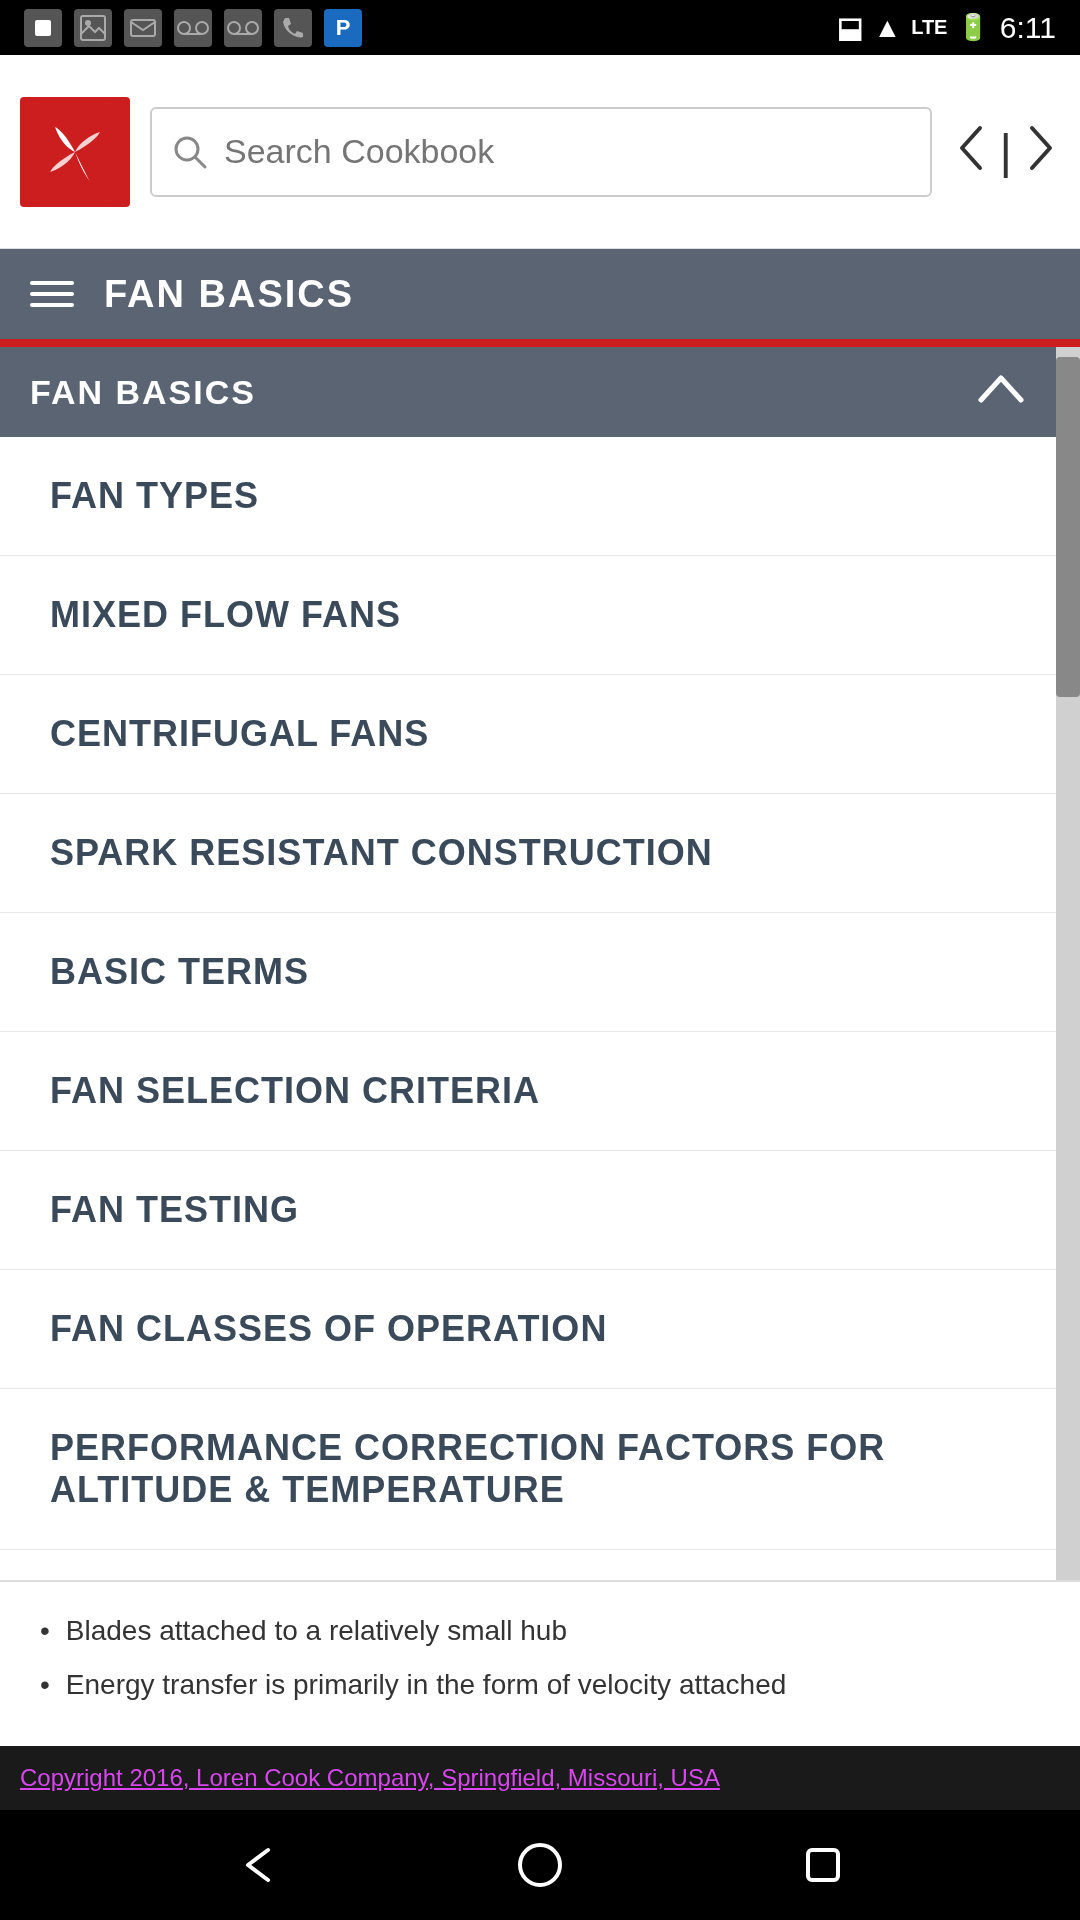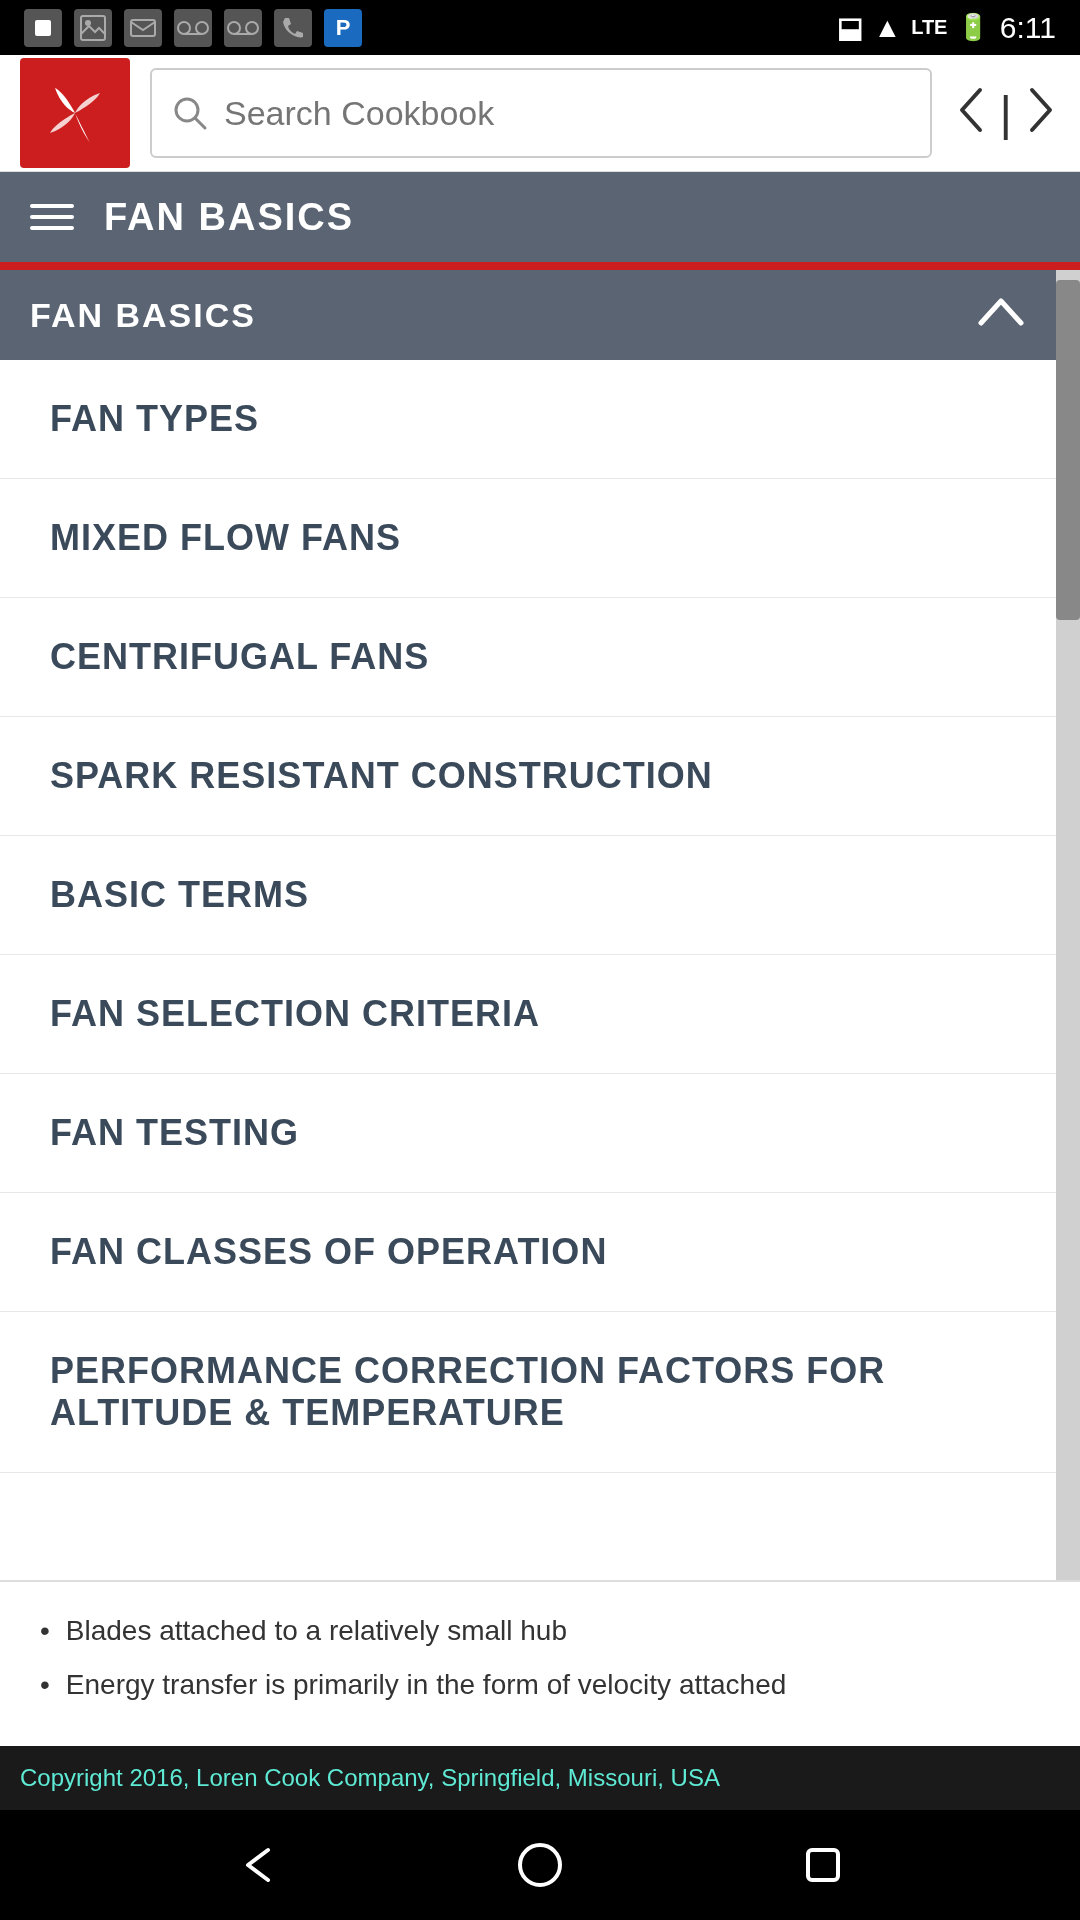--- a/index.html
+++ b/index.html
@@ -43,21 +43,21 @@
       align-items: center;
       gap: 10px;
       color: #fff;
       font-size: 26px;
       font-weight: bold;
     }
 
     
     .header {
       background: #fff;
-      height: 117px;
+      height: 194px;
       display: flex;
       align-items: center;
       padding: 0 20px;
       gap: 20px;
       border-bottom: 1px solid #ddd;
       flex-shrink: 0;
     }
     .logo-box {
       width: 110px;
       height: 110px;
@@ -224,22 +224,23 @@
     
     .copyright-bar {
       background: #1a1a1a;
       height: 64px;
       display: flex;
       align-items: center;
       padding: 0 20px;
       flex-shrink: 0;
     }
     .copyright-text {
-      color: #5eead4;
+      color: #d946ef;
       font-size: 24px;
+      text-decoration: underline;
     }
 
     
     .android-nav {
       background: #000;
       height: 110px;
       display: flex;
       align-items: center;
       justify-content: space-evenly;
       flex-shrink: 0;

